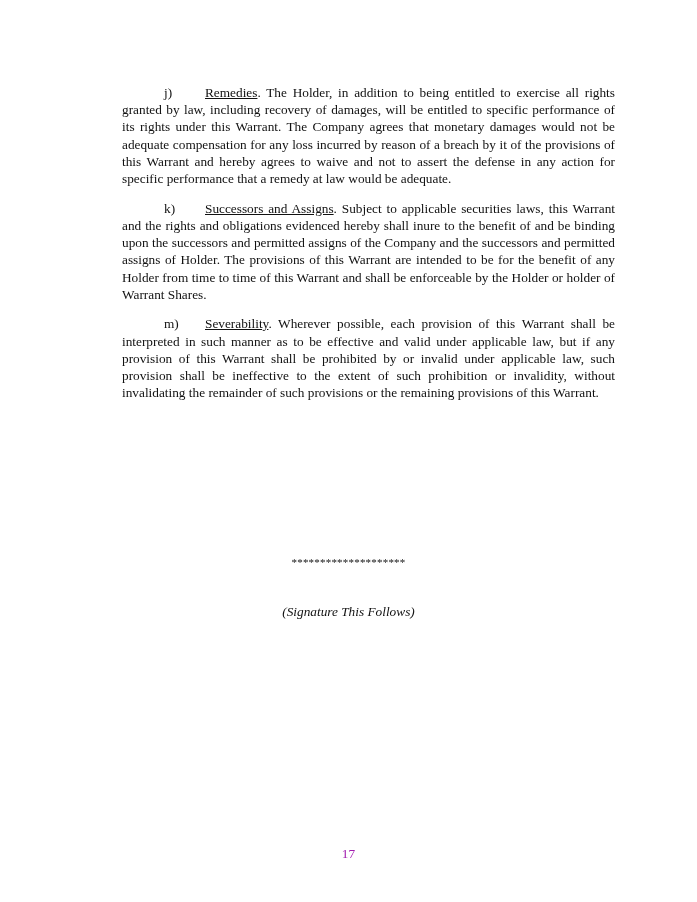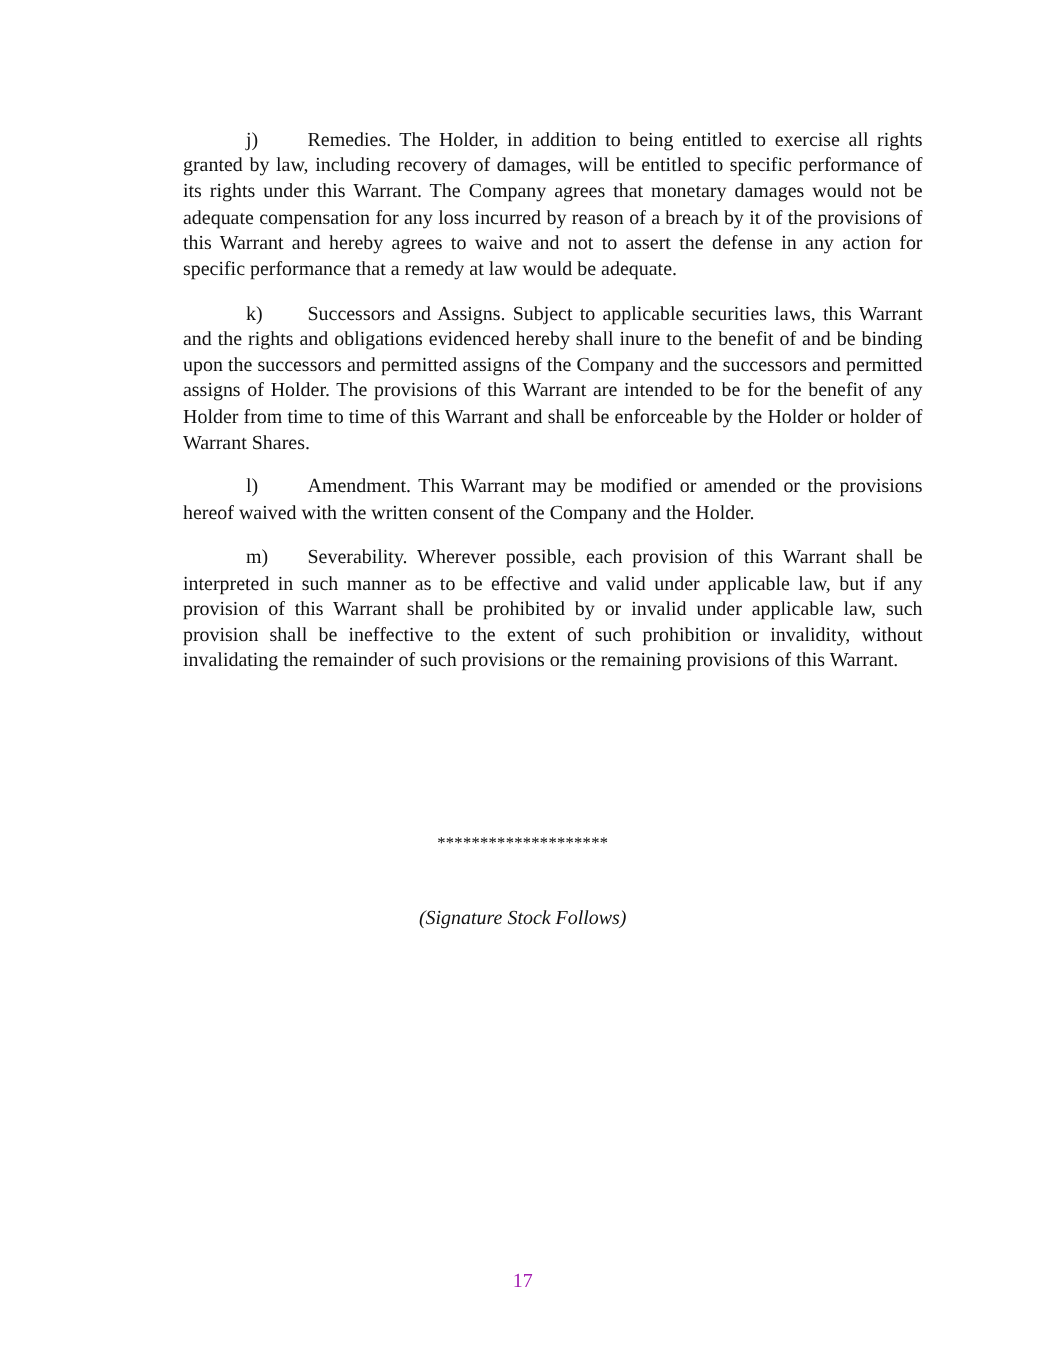--- a/index.html
+++ b/index.html
@@ -5,21 +5,21 @@
   html, body { margin: 0; padding: 0; background: #ffffff; }
   body { width: 697px; height: 902px; position: relative; overflow: hidden; }
   .page {
     position: absolute; left: 122px; top: 84px; width: 493px;
     font-family: "Liberation Serif", serif; font-size: 13.3px; line-height: 17.2px;
     color: #111111;
   }
   p { margin: 0 0 12.5px 0; text-align: justify; }
   .indent { text-indent: 42px; }
   .label { display: inline-block; width: 41px; text-indent: 0; }
-  .heading { }
+  .heading { text-decoration: underline; }
   .stars {
     position: absolute; left: 0; right: 0; top: 556px; text-align: center;
     font-family: "Liberation Serif", serif; font-size: 11px; color: #111;
     letter-spacing: 0.2px;
   }
   .sig {
     position: absolute; left: 0; right: 0; top: 604px; text-align: center;
     font-family: "Liberation Serif", serif; font-size: 13.3px; font-style: italic; color: #111;
   }
   .pagenum {
@@ -29,21 +29,20 @@
 </style>
 </head>
 <body>
 
 <div class="page">
 
   <p class="indent"><span class="label">j)</span><span class="heading">Remedies</span><span>.  The Holder, in addition to being entitled to exercise all rights granted by law, including recovery of damages, will be entitled to specific performance of its rights under this Warrant.  The Company agrees that monetary damages would not be adequate compensation for any loss incurred by reason of a breach by it of the provisions of this Warrant and hereby agrees to waive and not to assert the defense in any action for specific performance that a remedy at law would be adequate.</span></p>
 
   <p class="indent"><span class="label">k)</span><span class="heading">Successors and Assigns</span><span>.  Subject to applicable securities laws, this Warrant and the rights and obligations evidenced hereby shall inure to the benefit of and be binding upon the successors and permitted assigns of the Company and the successors and permitted assigns of Holder.  The provisions of this Warrant are intended to be for the benefit of any Holder from time to time of this Warrant and shall be enforceable by the Holder or holder of Warrant Shares.</span></p>
 
-  <p class="indent"><span class="label">l)</span><span class="heading">Amendment</span><span>.  This Warrant may be modified or amended or the provisions hereof waived with the written consent of the Company and the Holder.</span></p>
 
   <p class="indent"><span class="label">m)</span><span class="heading">Severability</span><span>.  Wherever possible, each provision of this Warrant shall be interpreted in such manner as to be effective and valid under applicable law, but if any provision of this Warrant shall be prohibited by or invalid under applicable law, such provision shall be ineffective to the extent of such prohibition or invalidity, without invalidating the remainder of such provisions or the remaining provisions of this Warrant.</span></p>
 
 </div>
 
 <div class="stars">********************</div>
-<div class="sig">(Signature Stock Follows)</div>
+<div class="sig">(Signature This Follows)</div>
 <div class="pagenum">17</div>
 
 </body></html>

